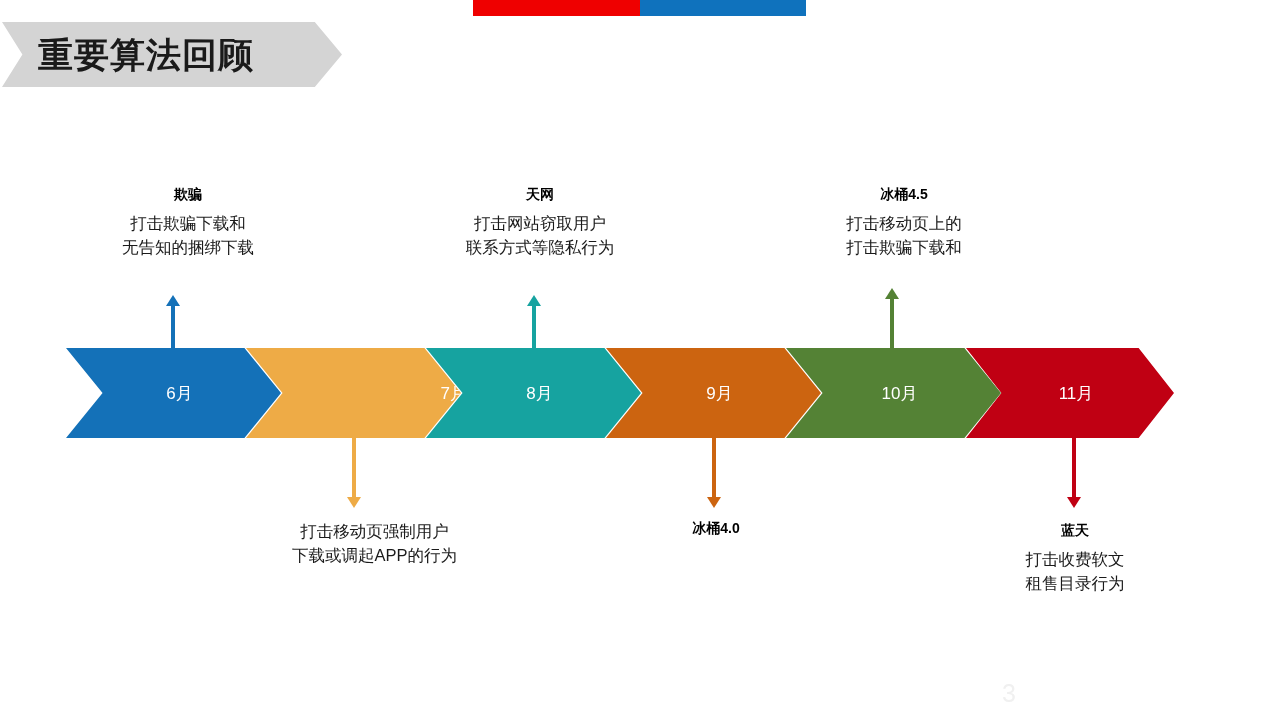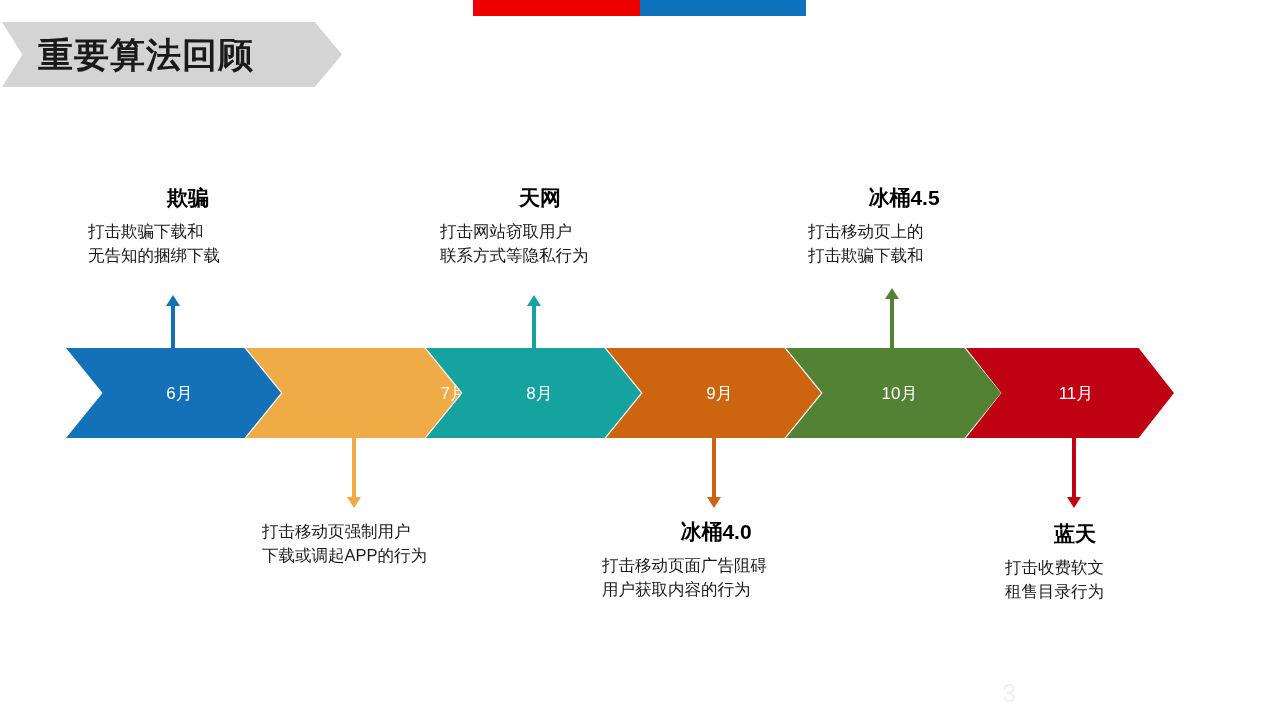--- a/index.html
+++ b/index.html
@@ -98,34 +98,34 @@
     height: 0;
     border-left: 7px solid transparent;
     border-right: 7px solid transparent;
   }
   .conn.up .head  { top: 0; }
   .conn.down .head{ bottom: 0; }
 
   
   .block { position: absolute; }
   .block .heading {
-    font-size: 21px;
+    font-size: 14px;
     font-weight: bold;
     color: #000000;
     line-height: 1.15;
     margin: 0 0 10px 0;
     text-align: center;
   }
   .block .desc {
     font-size: 16.5px;
     color: #1a1a1a;
     line-height: 1.45;
     margin: 0;
     white-space: pre-line;
-    text-align: left;
+    text-align: center;
   }
 
   
   .page-number {
     position: absolute;
     right: 28px;
     bottom: 14px;
     font-size: 25px;
     color: #f0f0f0;
     line-height: 1;
@@ -211,22 +211,20 @@
       </div>
     </div>
 
   <div id="callouts-bottom">
       <div class="block" style="left: 262px; top: 520px; width: 225px;">
         <div class="desc">打击移动页强制用户
 下载或调起APP的行为</div>
       </div>
       <div class="block" style="left: 602px; top: 520px; width: 228px;">
         <div class="heading">冰桶4.0</div>
-        <div class="desc">打击移动页面广告阻碍
-用户获取内容的行为</div>
       </div>
       <div class="block" style="left: 1005px; top: 522px; width: 140px;">
         <div class="heading">蓝天</div>
         <div class="desc">打击收费软文
 租售目录行为</div>
       </div>
     </div>
 
   <div class="page-number">3</div>
 

